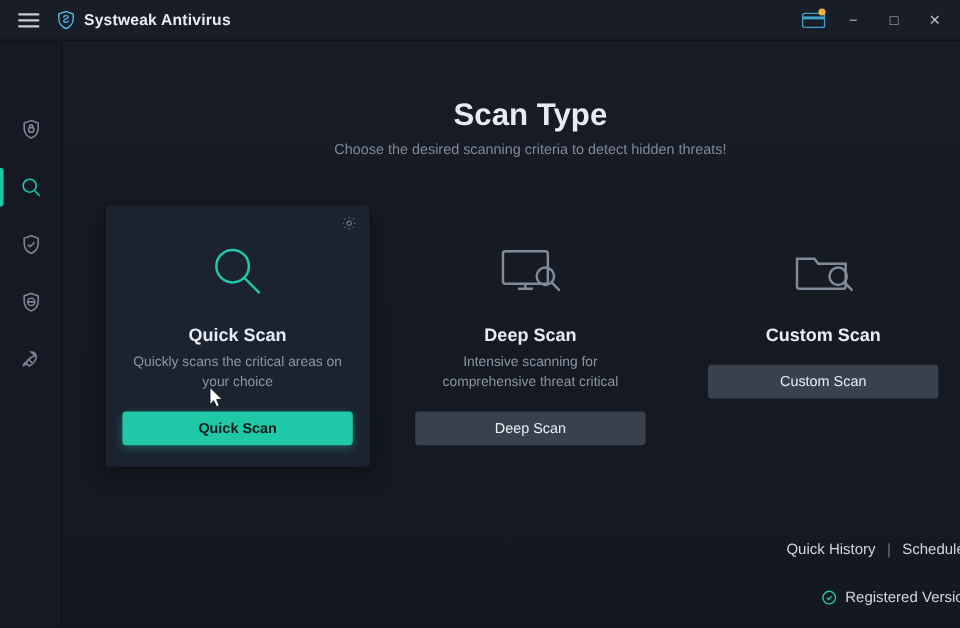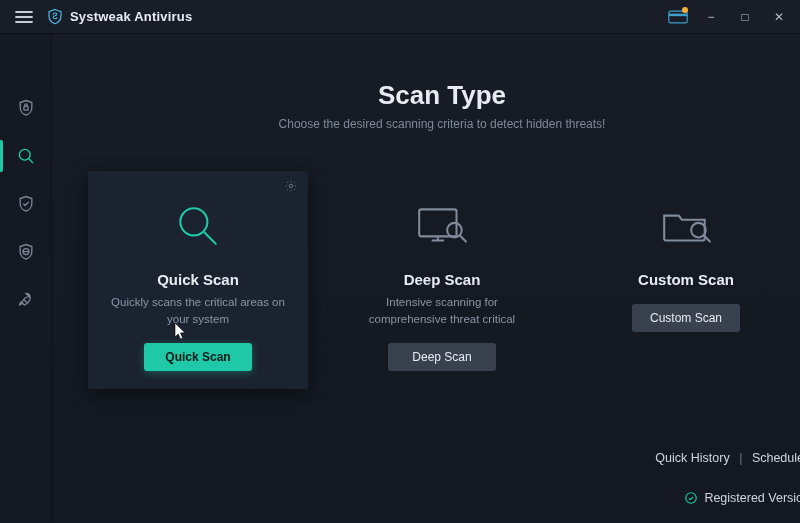--- a/index.html
+++ b/index.html
@@ -20,21 +20,21 @@
   .body { flex:1; display:flex; min-height:0; }
   .sidebar { width: 52px; background: #141923; display:flex; flex-direction:column; align-items:center; padding-top: 52px; gap: 4px; border-right: 1px solid #0e1118; }
   .navitem { width: 52px; height: 44px; display:flex; align-items:center; justify-content:center; cursor:pointer; position:relative; }
   .navitem svg { width: 20px; height: 20px; stroke:#7c8594; fill:none; stroke-width:1.6; }
   .navitem.active::before { content:""; position:absolute; left:0; top:6px; bottom:6px; width:3px; background:#1fc8a6; border-radius:0 2px 2px 0; }
   .navitem.active svg { stroke:#1fc8a6; }
   .main { flex:1; position:relative; padding: 28px 28px 16px 28px; display:flex; flex-direction:column; }
   .page-title { text-align:center; color:#e8ecf2; font-size: 26px; font-weight:600; margin-top: 18px; }
   .page-sub { text-align:center; color:#7f8a9a; font-size: 12px; margin-top: 6px; }
   .cards { margin-top: 40px; display:flex; gap: 24px; justify-content: space-between; padding: 0 8px; }
-  .card { width: 220px; display:flex; flex-direction:column; align-items:center; text-align:center; padding: 16px 14px 18px 14px; position:relative; }
+  .card { width: 220px; display:flex; flex-direction:column; text-align:center; padding: 16px 14px 18px 14px; position:relative; }
   .card.selected { background: #1b2230; border-radius: 2px; box-shadow: 0 4px 18px rgba(0,0,0,.45); }
   .card .gear { position:absolute; top:8px; right:10px; cursor:pointer; }
   .card .gear svg { width:14px; height:14px; stroke:#6e7785; fill:none; stroke-width:1.6; }
   .card-icon { height: 70px; display:flex; align-items:center; justify-content:center; margin-top: 4px; }
   .card-icon svg { stroke:#7f8a9a; fill:none; stroke-width:2; }
   .card.selected .card-icon svg { stroke:#1fc8a6; }
   .card-title { color:#e8ecf2; font-size:15px; font-weight:700; margin-top: 10px; }
   .card-desc { color:#8b95a5; font-size:11.5px; line-height:1.45; margin-top: 6px; min-height: 32px; }
   .card-btn { margin-top: 16px; min-width: 108px; padding: 7px 18px; font-size:12px; border:none; border-radius:3px; cursor:pointer; color:#e8ecf2; background:#39414f; }
   .card-btn.primary { background:#1fc8a6; color:#0b1a17; font-weight:600; box-shadow: 0 2px 8px rgba(31,200,166,.35); }
@@ -136,21 +136,21 @@
                 <path d="M12 3v2M12 19v2M3 12h2M19 12h2M5.2 5.2l1.4 1.4M17.4 17.4l1.4 1.4M5.2 18.8l1.4-1.4M17.4 6.6l1.4-1.4"></path>
               </svg>
           </div>
           <div class="card-icon">
             <svg viewBox="0 0 48 48" width="50" height="50">
                 <circle cx="20" cy="20" r="13"></circle>
                 <path d="M30 30l11 11" stroke-linecap="round"></path>
               </svg>
           </div>
           <div class="card-title">Quick Scan</div>
-          <div class="card-desc">Quickly scans the critical areas on your system</div>
+          <div class="card-desc">Quickly scans the critical areas on your choice</div>
           <button class="card-btn primary">Quick Scan</button>
         </div>
 
         <div class="card">
           <div class="card-icon">
             <svg viewBox="0 0 52 40" width="54" height="42">
               <rect x="4" y="4" width="36" height="26" rx="2"></rect>
                 <path d="M16 34h12M22 30v4"></path>
               <circle cx="38" cy="24" r="7"></circle>
                 <path d="M43 29l6 6" stroke-linecap="round"></path>

